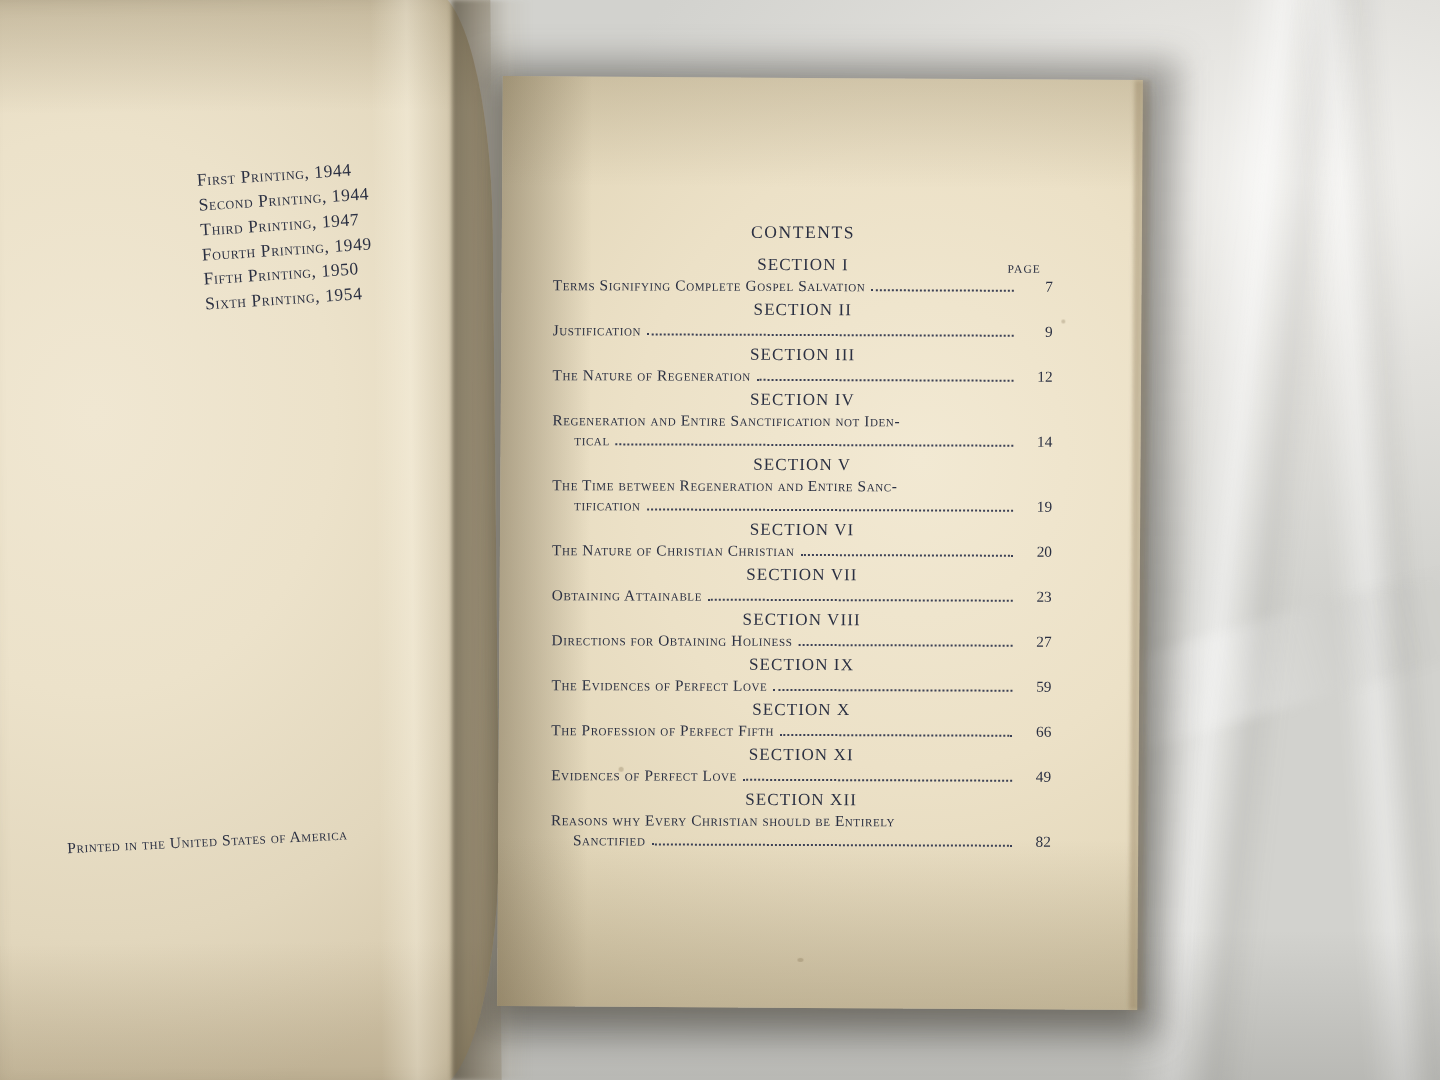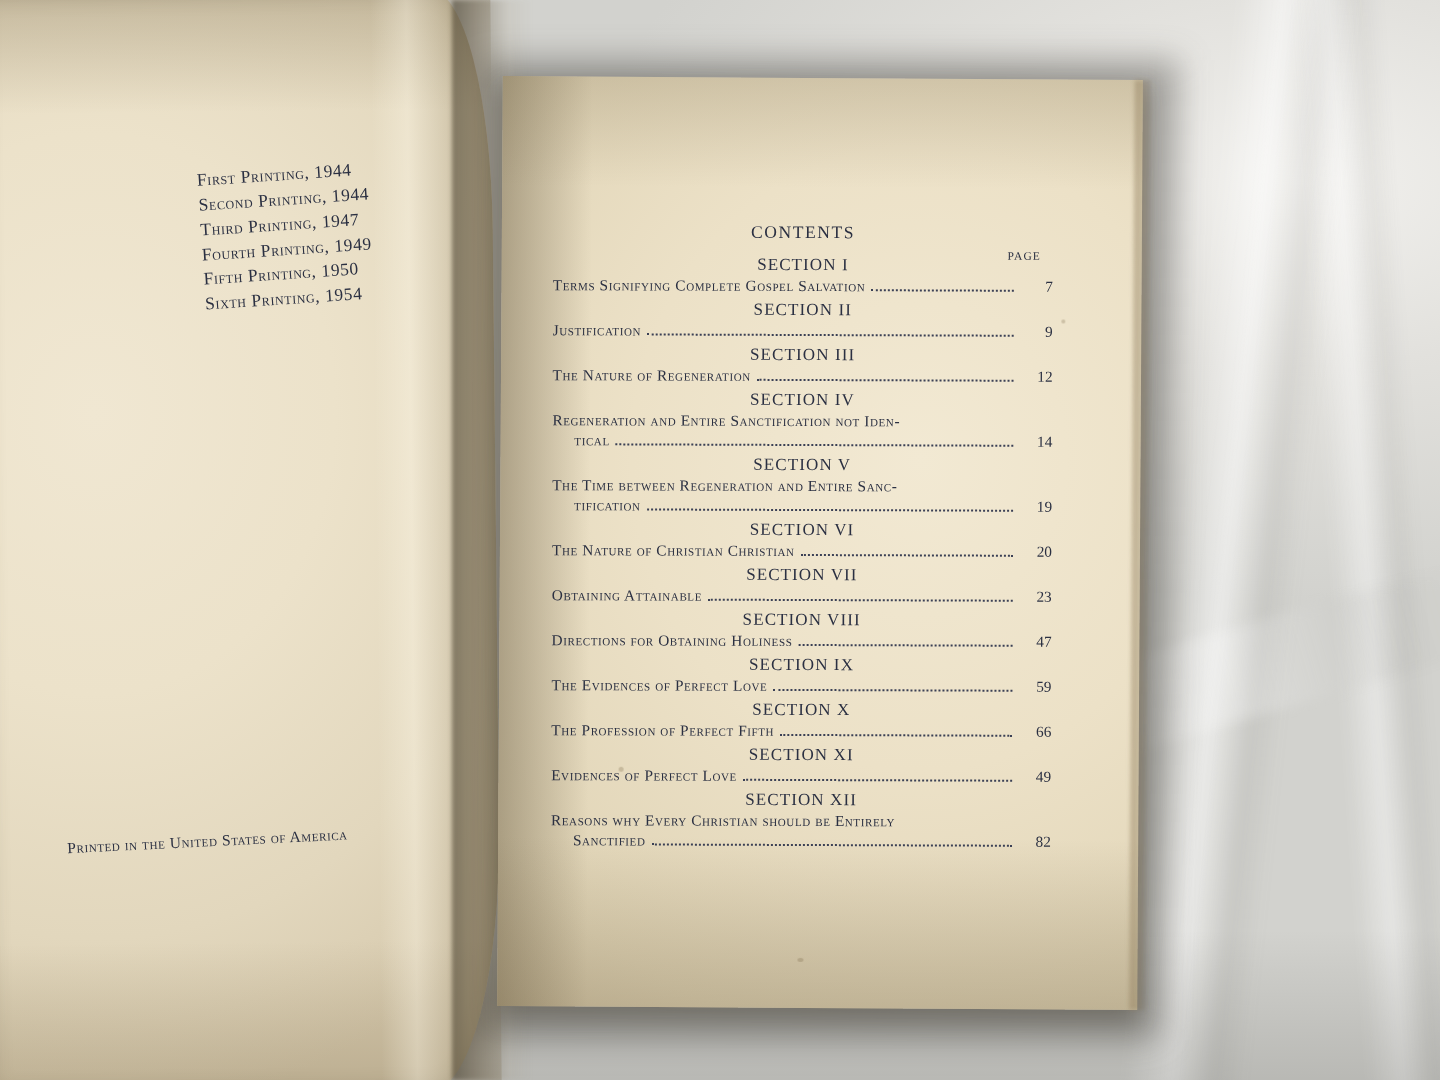--- a/index.html
+++ b/index.html
@@ -160,21 +160,21 @@
     width: 500px;
   }
   .contents-title {
     text-align: center;
     font-size: 17.5px;
     letter-spacing: 1.6px;
     margin-bottom: 12px;
   }
   .page-label {
     position: absolute;
-    right: 12px; top: 27px;
+    right: 12px; top: 40px;
     font-size: 11.5px;
     letter-spacing: 1.1px;
   }
   .sec-head {
     text-align: center;
     font-size: 17px;
     letter-spacing: 1.1px;
     margin-top: 5px;
   }
   .entry {
@@ -301,21 +301,21 @@
     <div class="entry">
       <span class="etext sc">Obtaining Attainable</span>
       <span class="dots"></span>
       <span class="pnum">23</span>
     </div>
 
     <div class="sec-head">SECTION VIII</div>
     <div class="entry">
       <span class="etext sc">Directions for Obtaining Holiness</span>
       <span class="dots"></span>
-      <span class="pnum">47</span>
+      <span class="pnum">27</span>
     </div>
 
     <div class="sec-head">SECTION IX</div>
     <div class="entry">
       <span class="etext sc">The Evidences of Perfect Love</span>
       <span class="dots"></span>
       <span class="pnum">59</span>
     </div>
 
     <div class="sec-head">SECTION X</div>

